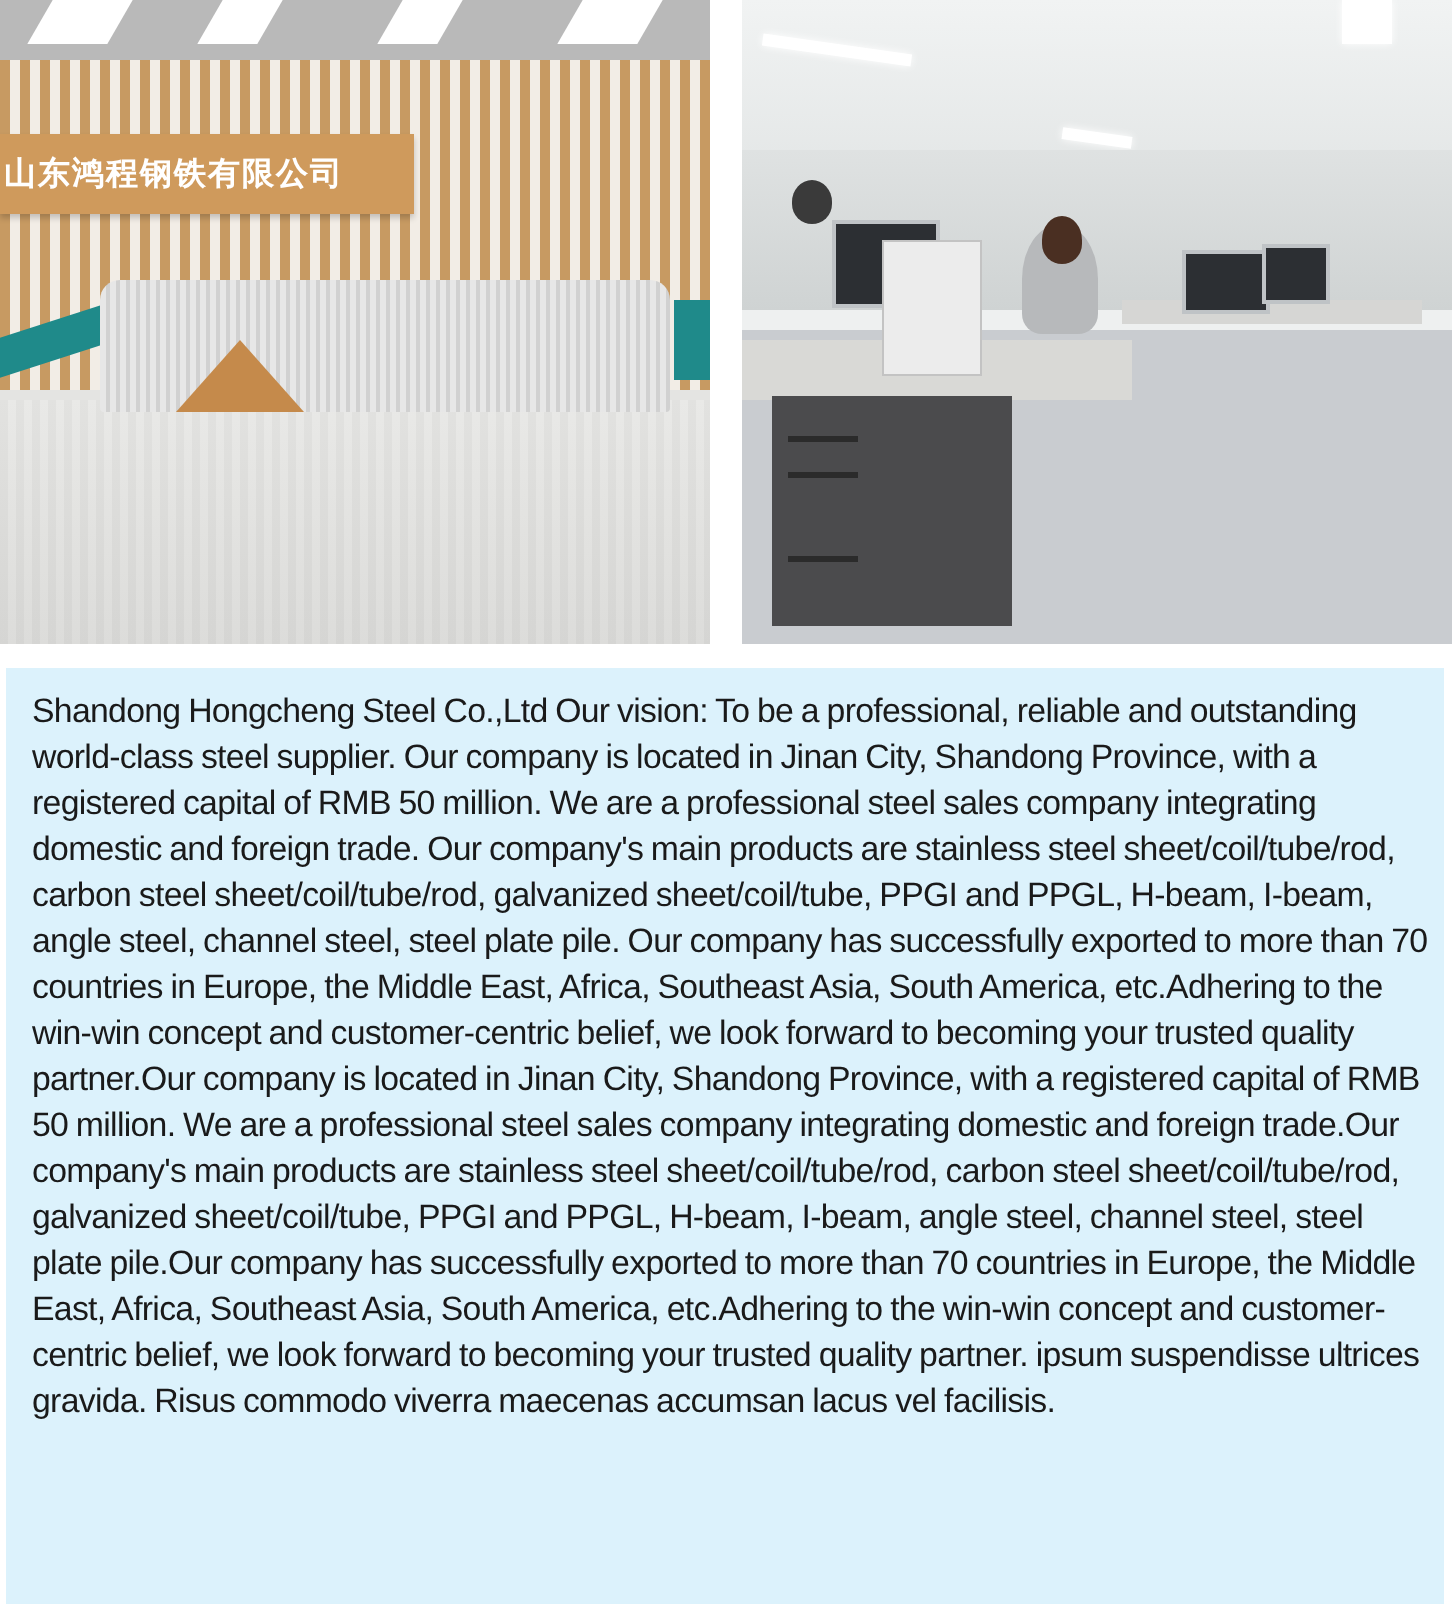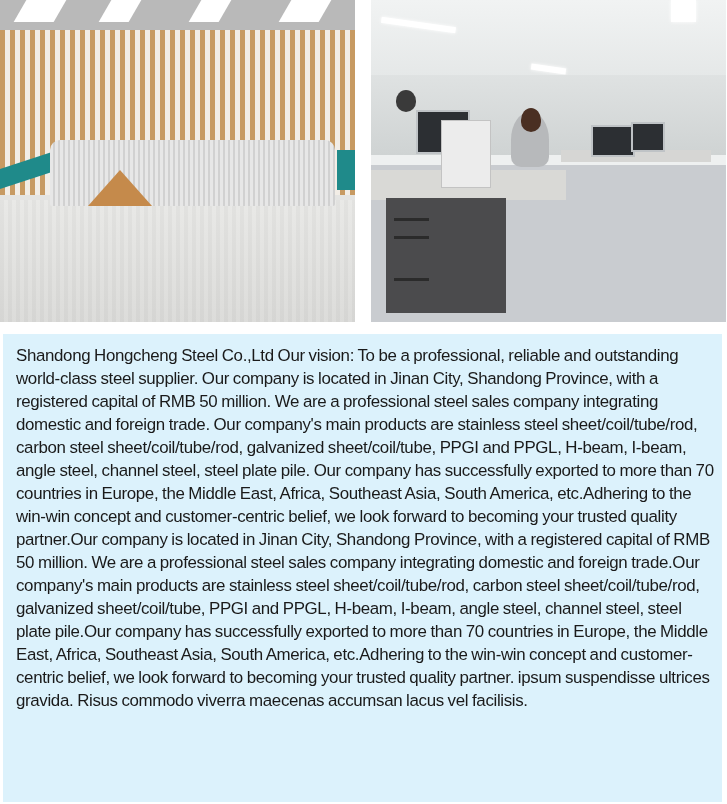--- a/index.html
+++ b/index.html
@@ -54,20 +54,23 @@
 
 <div class="photos">
   <div class="photo-frame left">
     <div class="photo-inner lobby">
       <div class="ceiling"></div>
       <div class="light" style="left:20px;width:40px;"></div>
       <div class="light" style="left:105px;width:30px;"></div>
       <div class="light" style="left:195px;width:30px;"></div>
       <div class="light" style="left:285px;width:40px;"></div>
       <div class="wall"></div>
+      <div class="sign">
+        <span class="sign-text">山东鸿程钢铁有限公司</span>
+      </div>
       <div class="teal-l"></div>
       <div class="teal-r"></div>
       <div class="floor"></div>
       <div class="floor-lines"></div>
       <div class="desk"></div>
       <div class="mountain"></div>
     </div>
   </div>
 
   <div class="photo-frame right">

